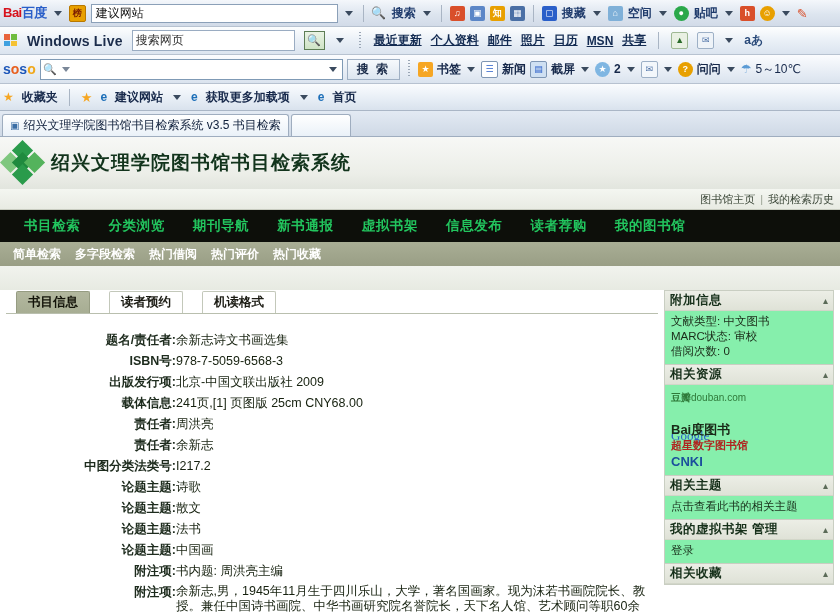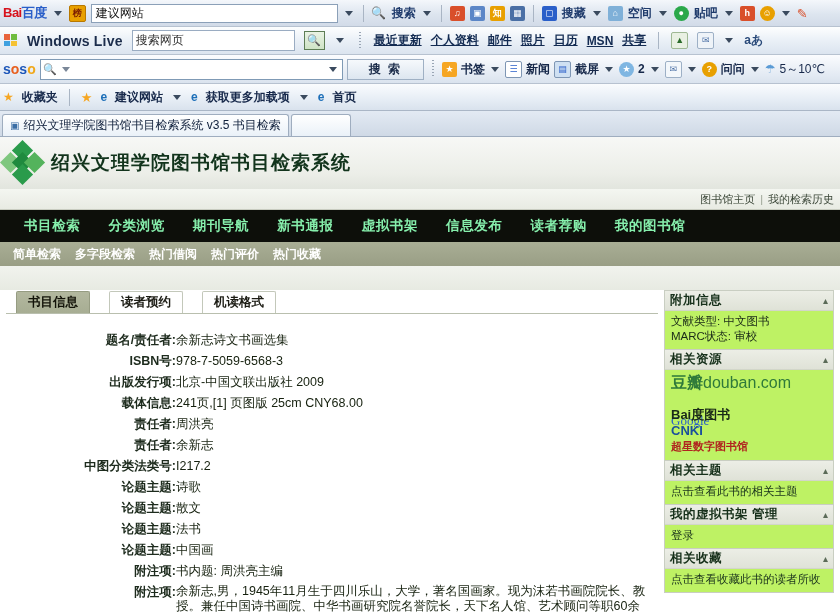--- a/index.html
+++ b/index.html
@@ -61,21 +61,21 @@
     background:linear-gradient(180deg,#fbfcfe 0%,#e7edf5 60%,#dae3ee 100%);
     border-bottom:1px solid #b7c2d0;white-space:nowrap;
   }
   .soso{font-weight:bold;font-size:14px;}
   .soso .o1{color:#e8601f;} .soso .s1{color:#1d56b8;} .soso .o2{color:#f0a81c;}
   .addr-input{
     width:295px;height:19px;background:#fff;border:1px solid #7f9ab5;
     display:flex;align-items:center;padding:0 3px;gap:3px;
   }
   .sbtn{
-    height:19px;padding:0 21px;font-size:12px;font-weight:bold;color:#1a2b49;
+    height:19px;padding:0 9px;font-size:12px;font-weight:bold;color:#1a2b49;
     background:linear-gradient(180deg,#f6f9fc,#dde6f0);border:1px solid #9fb0c4;
     display:flex;align-items:center;letter-spacing:2px;
   }
   .tb-item{display:flex;align-items:center;gap:3px;font-size:12px;font-weight:bold;color:#16284a;}
 
   
   .fav-row{
     display:flex;align-items:center;height:26px;gap:8px;padding:0 3px;
     background:linear-gradient(180deg,#fafcfe 0%,#e6edf5 60%,#d9e2ed 100%);
     border-bottom:1px solid #aab6c6;white-space:nowrap;
@@ -111,21 +111,21 @@
     background:linear-gradient(180deg,#f4f6f1,#e8ebe3);
     border-bottom:1px solid #c8ccc0;
   }
   .util-bar .bar{color:#9aa393;}
 
   .mainnav{
     height:32px;background:#0d0f0a;display:flex;align-items:center;
     padding-left:10px;gap:0;
   }
   .mainnav a{
-    color:#86efac;font-size:13.5px;font-weight:bold;letter-spacing:.6px;
+    color:#22c55e;font-size:13.5px;font-weight:bold;letter-spacing:.6px;
     padding:0 14px;text-decoration:none;white-space:nowrap;
   }
   .subnav{
     height:24px;background:linear-gradient(180deg,#a9ae95,#999e85);
     display:flex;align-items:center;padding-left:6px;gap:0;
   }
   .subnav a{color:#ffffff;font-size:12px;font-weight:bold;padding:0 7px;text-decoration:none;white-space:nowrap;}
 
   .below-sub{height:24px;background:linear-gradient(180deg,#f1f3ee,#e7eae2);}
 
@@ -145,34 +145,34 @@
   table.rec{border-collapse:collapse;width:100%;}
   table.rec td{vertical-align:top;padding:2px 0;}
   td.lbl{
     width:170px;text-align:right;padding-right:5px;
     font-size:12.5px;font-weight:bold;color:#1d2b1d;white-space:nowrap;
   }
   td.val{font-size:12.5px;color:#16210f;line-height:16px;}
   td.val.note{line-height:15px;max-width:470px;}
 
   
-  .side-box{border:1px solid #c9cec2;border-top:none;background:#bef264;}
+  .side-box{border:1px solid #c9cec2;border-top:none;background:#86efac;}
   .side-box:first-child{border-top:1px solid #c9cec2;}
   .side-head{
     display:flex;align-items:center;justify-content:space-between;
     height:19px;padding:0 5px;
     background:linear-gradient(180deg,#eceee6,#dfe2d7);
     border-bottom:1px solid #d2d6c9;
   }
   .side-head b{font-size:12.5px;color:#16301a;letter-spacing:.5px;}
   .chev{font-size:10px;color:#5b6b58;}
   .side-body{padding:3px 6px 5px 6px;font-size:11.5px;color:#1a2a18;line-height:15px;}
   .side-body .kv{white-space:nowrap;}
   .res{margin:2px 0;height:14px;display:flex;align-items:center;}
-  .douban{font-size:16px;}
+  .douban{font-size:10px;}
   .douban .cn{color:#2f7a3a;font-weight:bold;}
   .douban .en{color:#2f7a3a;}
   .ggl{font-size:13px;font-family:"Liberation Serif",serif;}
   .ggl i{font-style:normal;margin-top:44px;}
   .ggl .g1{color:#2a5fc9;}
   .bdu{font-size:13px;font-weight:bold;}
   .cxing{font-size:11px;color:#b0241f;font-weight:bold;}
   .cnki{font-size:13px;font-weight:bold;color:#1b4f9c;}
   .side-link{color:#19321c;text-align:center;}
 </style>
@@ -416,44 +416,48 @@
           </div>
           <div class="side-body">
             <div class="kv">
               <span>文献类型:</span>
               <span>中文图书</span>
             </div>
             <div class="kv">
               <span>MARC状态:</span>
               <span>审校</span>
             </div>
+            <div class="kv">
+              <span>借阅次数:</span>
+              <span>0</span>
+            </div>
           </div>
         </div>
 
         <div class="side-box">
           <div class="side-head">
             <b>相关资源</b>
             <span class="chev">▴</span>
           </div>
           <div class="side-body">
             <div class="res douban">
               <span class="cn">豆瓣</span>
                 <span class="en">douban.com</span>
             </div>
             <div class="res ggl">
               <i class="g1">Google</i>
             </div>
             <div class="res bdu">
               <span>Bai度图书</span>
             </div>
+            <div class="res cxing">
+              <span>超星数字图书馆</span>
+            </div>
             <div class="res cnki">
               <span>CNKI</span>
-            </div>
-            <div class="res cxing">
-              <span>超星数字图书馆</span>
             </div>
           </div>
         </div>
 
         <div class="side-box">
           <div class="side-head">
             <b>相关主题</b>
             <span class="chev">▴</span>
           </div>
           <div class="side-body">
@@ -469,21 +473,18 @@
           <div class="side-body">
             <a href="#" class="side-link" style="text-decoration:none;">登录</a>
           </div>
         </div>
 
         <div class="side-box">
           <div class="side-head">
             <b>相关收藏</b>
             <span class="chev">▴</span>
           </div>
-          <div class="side-body">
-            <a href="#" class="side-link" style="text-decoration:none;">点击查看收藏此书的读者所收</a>
-          </div>
         </div>
 
       </div>
     </div>
   </div>
 </div>
 
 </body></html>

